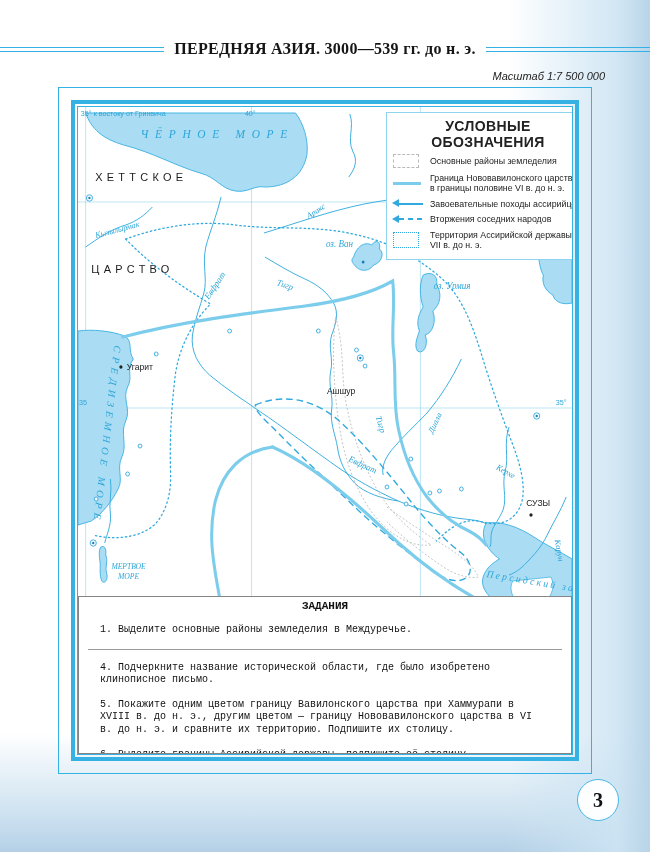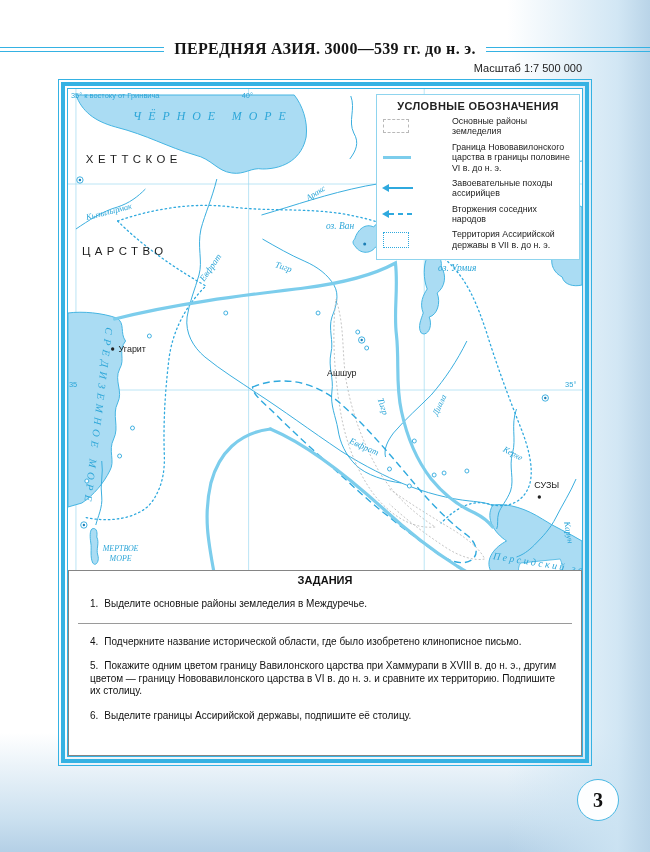--- a/index.html
+++ b/index.html
@@ -12,46 +12,46 @@
       #ffffff;
     position:relative;
   }
   
   .header{display:flex;align-items:center;margin-top:40px;}
   .rule{flex:1;height:5px;border-top:1.5px solid #35b2e3;border-bottom:1.5px solid #35b2e3;box-sizing:border-box;}
   .title{
     font-family:"Liberation Serif",serif;font-weight:bold;font-size:16px;color:#151515;
     white-space:nowrap;margin:0 10px;letter-spacing:.3px;
   }
-  .scale{ text-align:right;padding-right:68px;font-size:11px;color:#222;margin-top:4px;}
+  .scale{ text-align:right;padding-right:45px;font-size:11px;color:#222;margin-top:12px;font-style:italic;}
   
   .frame-outer{margin:5px 0 0 58px;width:534px;height:687px;box-sizing:border-box;
-    border:1.5px solid #35b2e3;padding:2px;}
+    border:1.5px solid #35b2e3;padding:12px;}
   .frame-mid{border:4px solid #35b2e3;padding:2px;height:100%;box-sizing:border-box;}
   .frame-inner{border:1px solid #35b2e3;height:100%;box-sizing:border-box;position:relative;background:#fff;overflow:hidden;}
   .map-area{position:absolute;top:0;left:0;right:0;height:513px;}
   .map-area svg{display:block;width:100%;height:100%;}
   
   .legend{position:absolute;left:308px;top:5px;width:204px;background:#fff;
     border:1px solid #8fd4ee;padding:5px 6px 4px 6px;box-sizing:border-box;}
-  .legend-title{font-size:11px;font-weight:bold;color:#222;text-align:center;letter-spacing:.4px;margin-bottom:4px;}
-  .lrow{display:flex;margin-bottom:5px;gap:32px;}
+  .legend-title{font-size:14px;font-weight:bold;color:#222;text-align:center;letter-spacing:.4px;margin-bottom:4px;}
+  .lrow{display:flex;align-items:center;margin-bottom:5px;}
   .lsym{width:32px;flex:0 0 32px;display:flex;align-items:center;justify-content:flex-start;}
   .ltxt{font-size:8.8px;color:#222;line-height:1.18;margin-left:5px;}
   .sym-box{width:24px;height:12px;background:#fff;border:1px dashed #b9b9b9;}
   .sym-dash{width:28px;height:0;border-top:2px dashed #35b2e3;}
   .sym-solid{width:28px;height:3.5px;background:#7ccdec;}
   .sym-arrow{position:relative;width:24px;height:2px;background:#2fa9de;margin-left:6px;}
   .sym-arrow::before{content:"";position:absolute;left:-7px;top:-3.5px;width:0;height:0;
     border-top:4.5px solid transparent;border-bottom:4.5px solid transparent;border-right:7px solid #2fa9de;}
   .sym-arrow.dashed{background:repeating-linear-gradient(90deg,#2fa9de 0 5px,transparent 5px 9px);}
   .sym-dotbox{width:24px;height:14px;border:1.5px dotted #2fa9de;}
   
-  .tasks{position:absolute;left:0;right:0;bottom:0;height:186px;background:#fff;
-    border:1px solid #858585;box-sizing:border-box;padding:2px 9px 3px 9px;overflow:hidden;}
+  .tasks{position:absolute;left:0;right:0;bottom:0;height:158px;background:#fff;
+    border:1px solid #858585;box-sizing:border-box;padding:2px 9px 3px 9px;overflow:hidden;font-family:Liberation Mono, monospace;}
   .tasks-heading{text-align:center;font-weight:bold;font-size:11px;color:#111;margin:1px 0 2px 0;}
   .task{font-size:10px;line-height:12.6px;color:#111;margin:12px;}
   .task .num{margin-right:6px;}
   .sep{border-top:1px solid #9a9a9a;margin:4px 0 3px 0;}
   
   .pagenum{position:absolute;left:577px;top:779px;width:40px;height:40px;border-radius:50%;
     border:1px solid #49b8e4;background:#fdfeff;display:flex;align-items:center;justify-content:center;
     font-family:"Liberation Serif",serif;font-weight:bold;font-size:20px;color:#111;}
   
   .wlbl{fill:#2da6d8;font-family:"Liberation Serif",serif;font-style:italic;}

